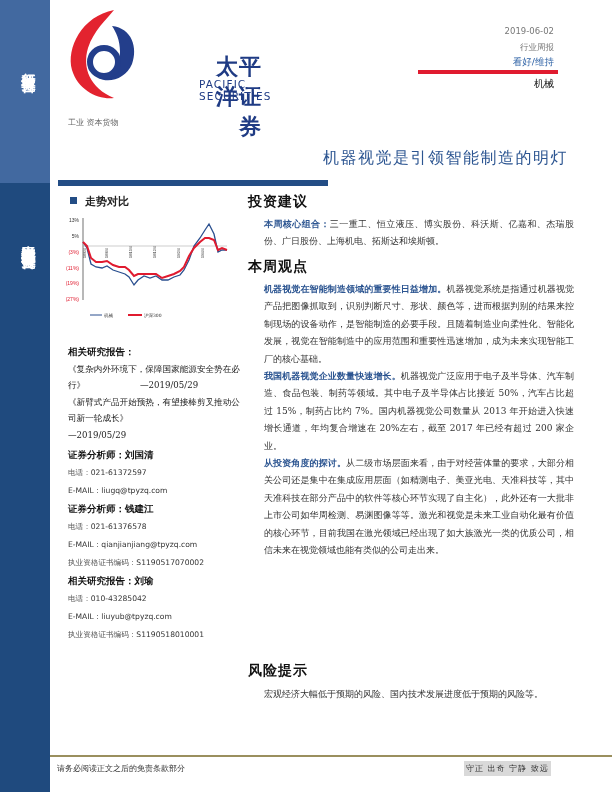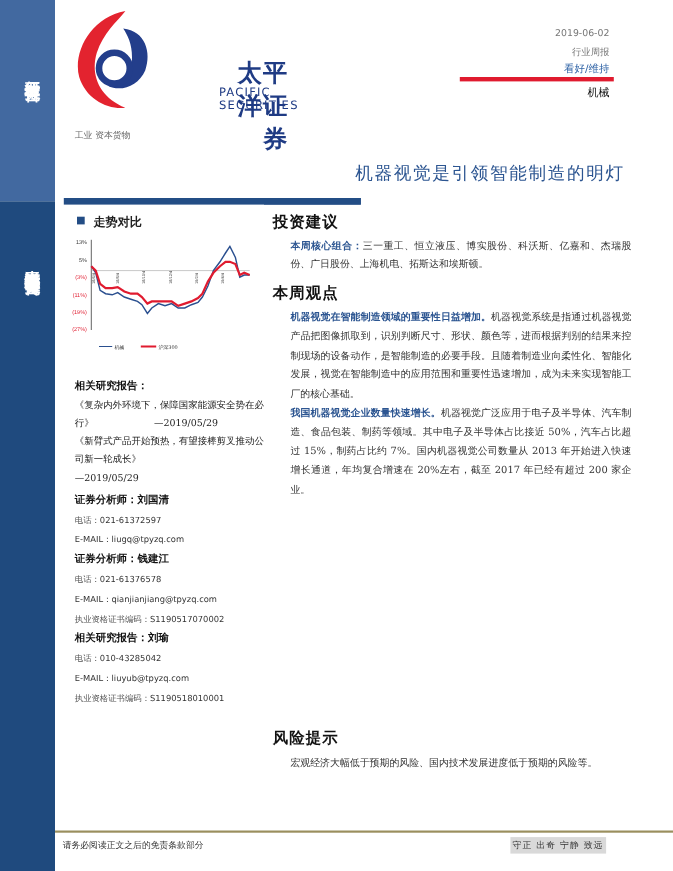--- a/index.html
+++ b/index.html
@@ -131,20 +131,21 @@
 
 <div class="h2" style="top:193px;">投资建议</div>
 <div class="main" style="top:216px;">
   <span class="em">本周核心组合：</span><span>三一重工、恒立液压、博实股份、科沃斯、亿嘉和、杰瑞股份、广日股份、上海机电、拓斯达和埃斯顿。</span>
 </div>
 
 <div class="h2" style="top:258px;">本周观点</div>
 <div class="main" style="top:281px;">
   <div><span class="em">机器视觉在智能制造领域的重要性日益增加。</span><span>机器视觉系统是指通过机器视觉产品把图像抓取到，识别判断尺寸、形状、颜色等，进而根据判别的结果来控制现场的设备动作，是智能制造的必要手段。且随着制造业向柔性化、智能化发展，视觉在智能制造中的应用范围和重要性迅速增加，成为未来实现智能工厂的核心基础。</span></div>
   <div><span class="em">我国机器视觉企业数量快速增长。</span><span>机器视觉广泛应用于电子及半导体、汽车制造、食品包装、制药等领域。其中电子及半导体占比接近 50%，汽车占比超过 15%，制药占比约 7%。国内机器视觉公司数量从 2013 年开始进入快速增长通道，年均复合增速在 20%左右，截至 2017 年已经有超过 200 家企业。</span></div>
+  <div><span class="em">从投资角度的探讨。</span><span>从二级市场层面来看，由于对经营体量的要求，大部分相关公司还是集中在集成应用层面（如精测电子、美亚光电、天准科技等，其中天准科技在部分产品中的软件等核心环节实现了自主化），此外还有一大批非上市公司如华周检测、易渊图像等等。激光和视觉是未来工业自动化最有价值的核心环节，目前我国在激光领域已经出现了如大族激光一类的优质公司，相信未来在视觉领域也能有类似的公司走出来。</span></div>
 </div>
 
 <div class="h2" style="top:662px;">风险提示</div>
 <div class="main" style="top:686px;">宏观经济大幅低于预期的风险、国内技术发展进度低于预期的风险等。</div>
 
 <div class="footer-rule"></div>
 <div class="footer-left">请务必阅读正文之后的免责条款部分</div>
 <div class="footer-right">守正 出奇 宁静 致远</div>
 
 </body></html>

